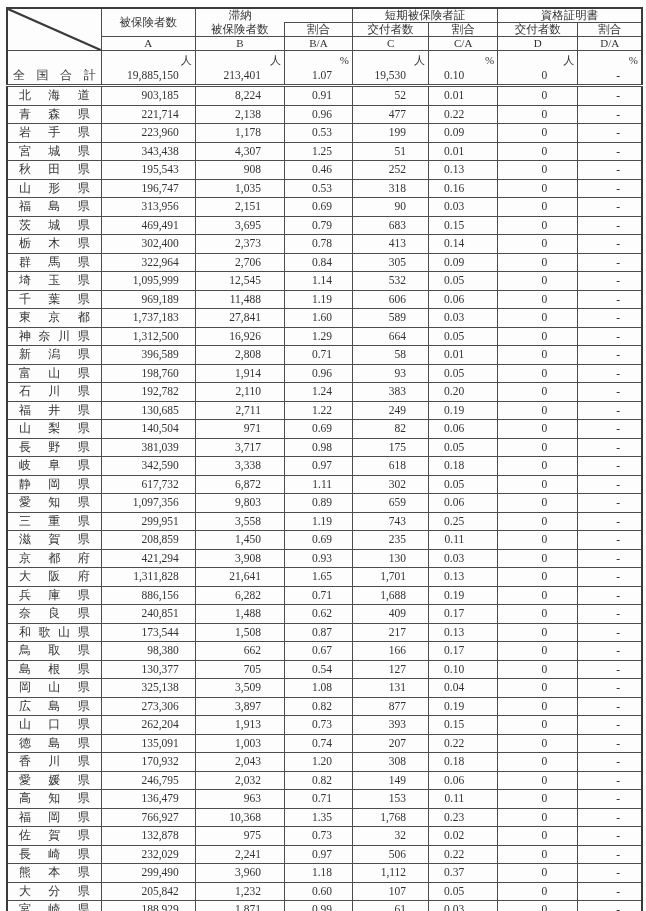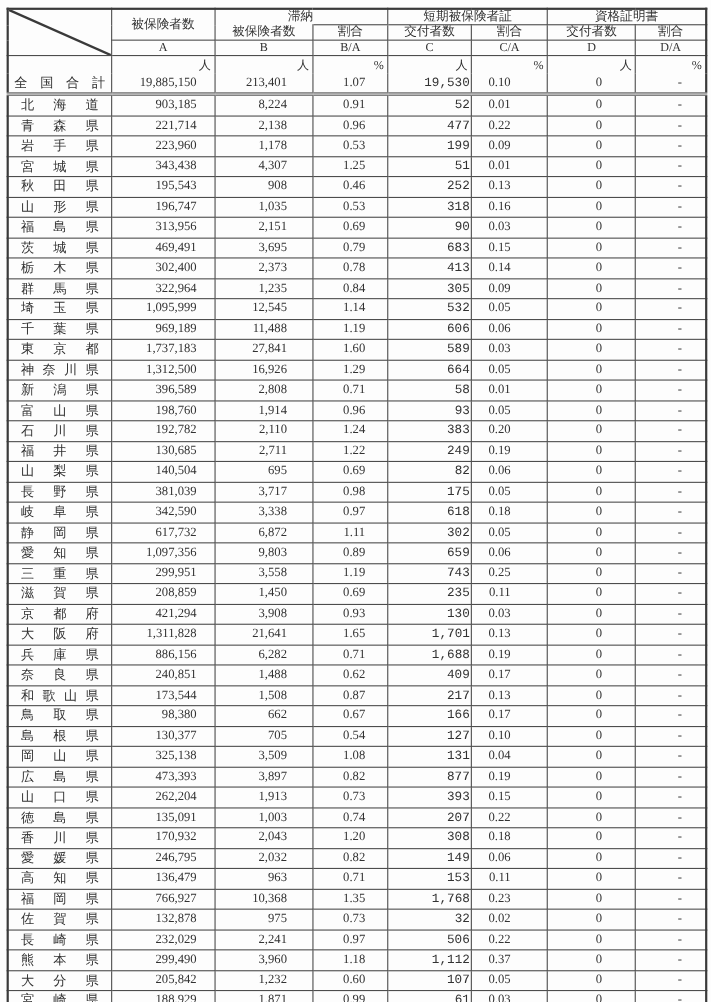--- a/index.html
+++ b/index.html
@@ -17,34 +17,34 @@
     border:1px solid #4d4d4d;
     font-size:11.5px;line-height:13px;
     padding:0;overflow:hidden;white-space:nowrap;
     vertical-align:middle;
   }
   
   tr.h1 td,tr.h2 td,tr.h3 td{height:13px;text-align:center;font-size:11.5px;}
   td.corner{position:relative;}
   td.corner svg{position:absolute;top:0;left:0;width:100%;height:100%;display:block;}
   td.bb{border-bottom:none;vertical-align:bottom;}
-  td.bb .over-b{display:block;width:89px;text-align:right;}
+  td.bb .over-b{display:block;width:89px;text-align:center;}
   td.bhead{border-top:none;vertical-align:top;}
   td.bahead{border-top:1px solid #4d4d4d;}
   tr.h3 td{font-size:11px;}
   
   tr.units td{height:16px;text-align:right;padding-right:3px;border-bottom:none;font-size:11px;vertical-align:bottom;}
   tr.total td{height:17px;border-top:none;border-bottom:3px double #4d4d4d;}
   
   tr.datarow td{height:17.5px;}
   td.num{text-align:right;}
   td.c1{padding-right:16px;}
   td.c2{padding-right:23px;}
   td.c3{padding-right:20px;}
-  td.c4{padding-right:1px;font-family:Liberation Mono, monospace;}
+  td.c4{padding-right:22px;}
   td.c5{padding-right:33px;}
   td.c6{padding-right:30px;}
   td.c7{padding-right:21px;}
   .pref{display:flex;justify-content:space-between;padding:0 11px;font-size:12px;}
   .pref.total-label{padding:0 5px;}
   .pref span{display:inline-block;}
 </style>
 </head>
 <body>
 
@@ -265,21 +265,21 @@
       </tr>
       <tr class="datarow">
         <td>
           <span class="pref">
             <span>群</span>
             <span>馬</span>
             <span>県</span>
           </span>
         </td>
         <td class="num c1">322,964</td>
-        <td class="num c2">1,235</td>
+        <td class="num c2">2,706</td>
         <td class="num c3">0.84</td>
         <td class="num c4">305</td>
         <td class="num c5">0.09</td>
         <td class="num c6">0</td>
         <td class="num c7">-</td>
       </tr>
       <tr class="datarow">
         <td>
           <span class="pref">
             <span>埼</span>
@@ -410,21 +410,21 @@
       </tr>
       <tr class="datarow">
         <td>
           <span class="pref">
             <span>山</span>
             <span>梨</span>
             <span>県</span>
           </span>
         </td>
         <td class="num c1">140,504</td>
-        <td class="num c2">695</td>
+        <td class="num c2">971</td>
         <td class="num c3">0.69</td>
         <td class="num c4">82</td>
         <td class="num c5">0.06</td>
         <td class="num c6">0</td>
         <td class="num c7">-</td>
       </tr>
       <tr class="datarow">
         <td>
           <span class="pref">
             <span>長</span>
@@ -650,21 +650,21 @@
         <td class="num c7">-</td>
       </tr>
       <tr class="datarow">
         <td>
           <span class="pref">
             <span>広</span>
             <span>島</span>
             <span>県</span>
           </span>
         </td>
-        <td class="num c1">473,393</td>
+        <td class="num c1">273,306</td>
         <td class="num c2">3,897</td>
         <td class="num c3">0.82</td>
         <td class="num c4">877</td>
         <td class="num c5">0.19</td>
         <td class="num c6">0</td>
         <td class="num c7">-</td>
       </tr>
       <tr class="datarow">
         <td>
           <span class="pref">

